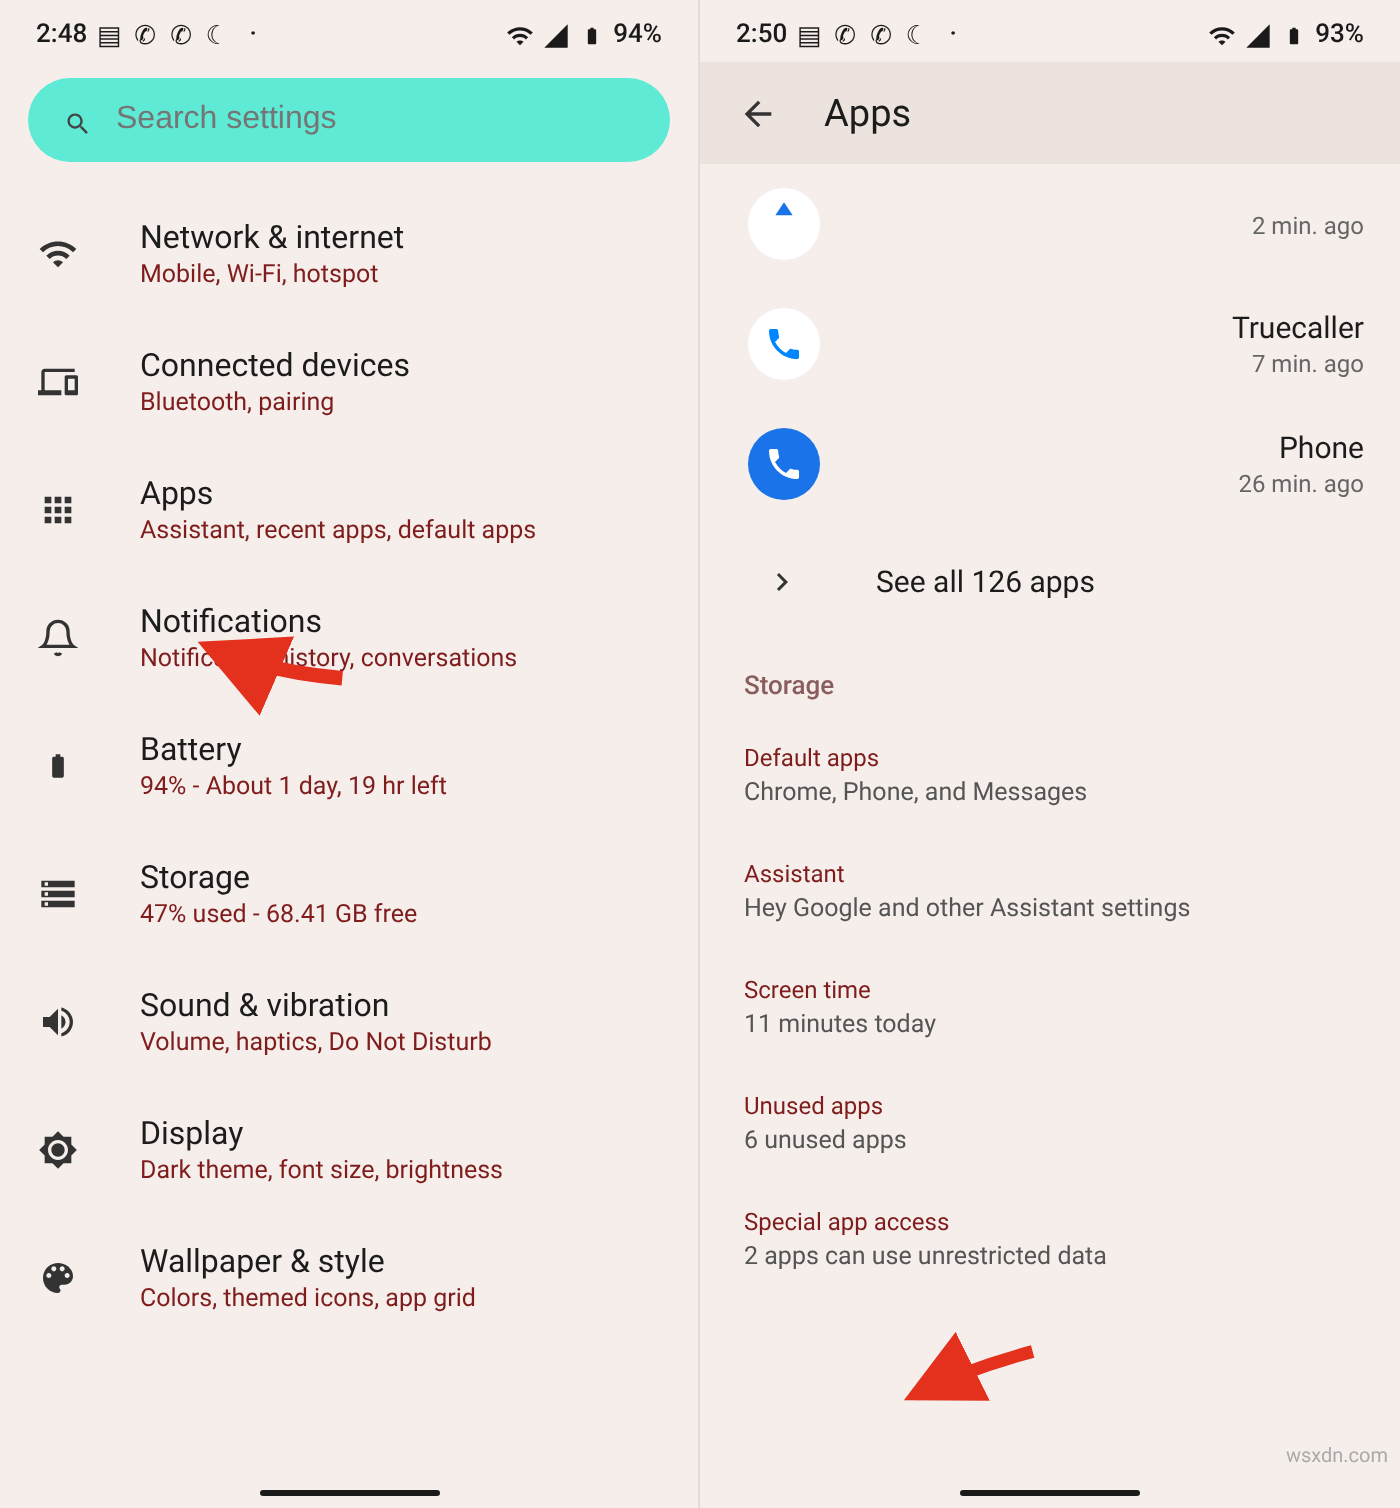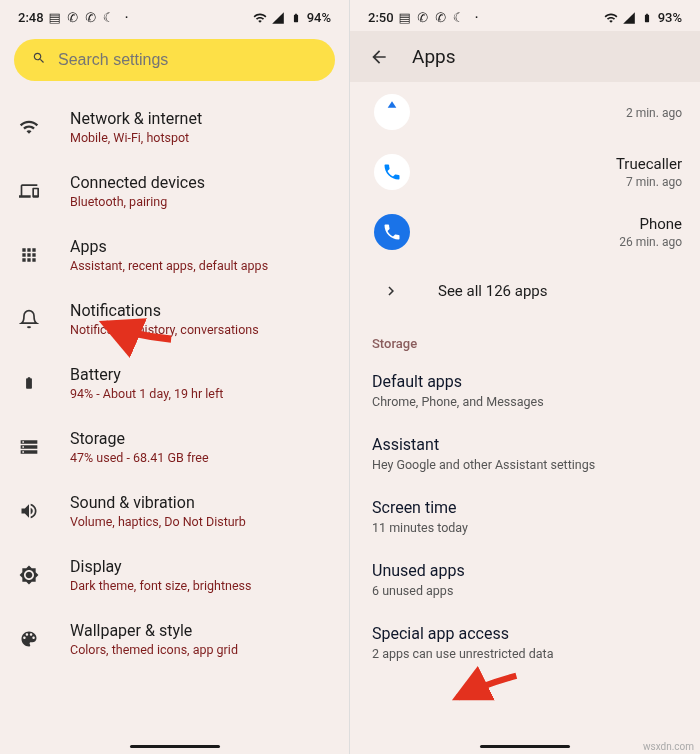--- a/index.html
+++ b/index.html
@@ -25,24 +25,24 @@
       align-items: center;
       padding: 10px 18px 6px;
       font-size: 13px;
       color: #1a1a1a;
       font-weight: 500;
     }
     .status-left, .status-right { display: flex; align-items: center; gap: 4px; }
     .status-icon { width: 14px; height: 14px; display: inline-flex; align-items: center; justify-content: center; }
     .search-bar {
       margin: 8px 14px 14px;
-      background: #fde047;
+      background: #5eead4;
       border-radius: 24px;
       display: flex;
-      align-items: flex-start;
+      align-items: flex-end;
       padding: 12px 18px;
       gap: 12px;
       box-shadow: 0 1px 2px rgba(0,0,0,0);
     }
     .search-bar input {
       border: none;
       outline: none;
       font-size: 16px;
       color: #555;
       background: transparent;
@@ -103,21 +103,21 @@
     .see-all-text { font-size: 15px; color: #1c1c1c; }
     .section-label {
       padding: 16px 22px 8px;
       font-size: 13px;
       color: #8a5d5d;
       font-weight: 500;
     }
     .general-item {
       padding: 13px 22px;
     }
-    .general-title { font-size: 16px; color: #0f172a; margin-bottom: 3px; }
+    .general-title { font-size: 12px; color: #7f1d1d; margin-bottom: 3px; }
     .general-sub { font-size: 12.5px; color: #555; }
     .nav-bar {
       position: absolute;
       bottom: 6px;
       left: 50%;
       transform: translateX(-50%);
       width: 90px;
       height: 3px;
       background: #1a1a1a;
       border-radius: 2px;
@@ -131,21 +131,21 @@
       top: 285px;
       transform: rotate(-40deg);
     }
     .arrow.a2 {
       right: 175px;
       bottom: 24px;
       transform: rotate(30deg);
     }
     .watermark {
       position: absolute;
-      bottom: 2px;
+      bottom: 20px;
       right: 6px;
       font-size: 10px;
       color: #aaa;
     }
     svg { display: block; }
   </style>
 </head>
 <body>
 
 <div class="phone left">

